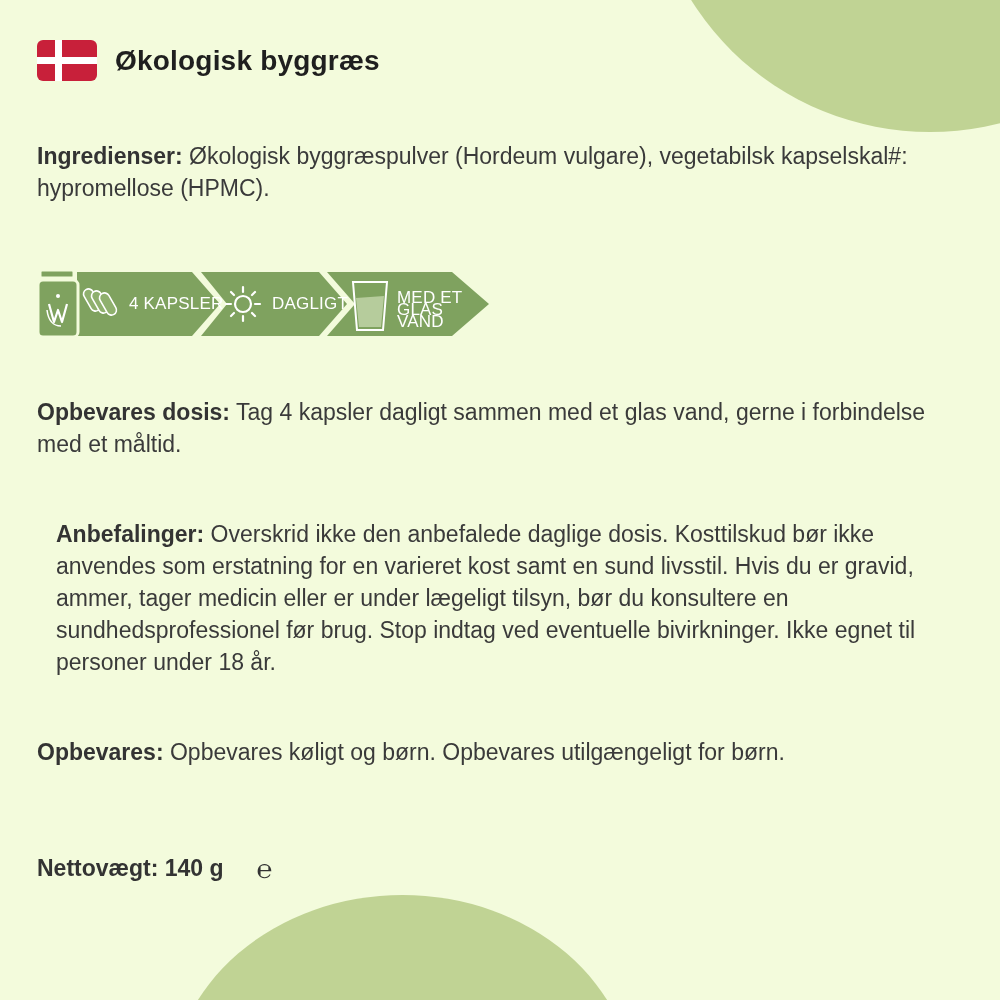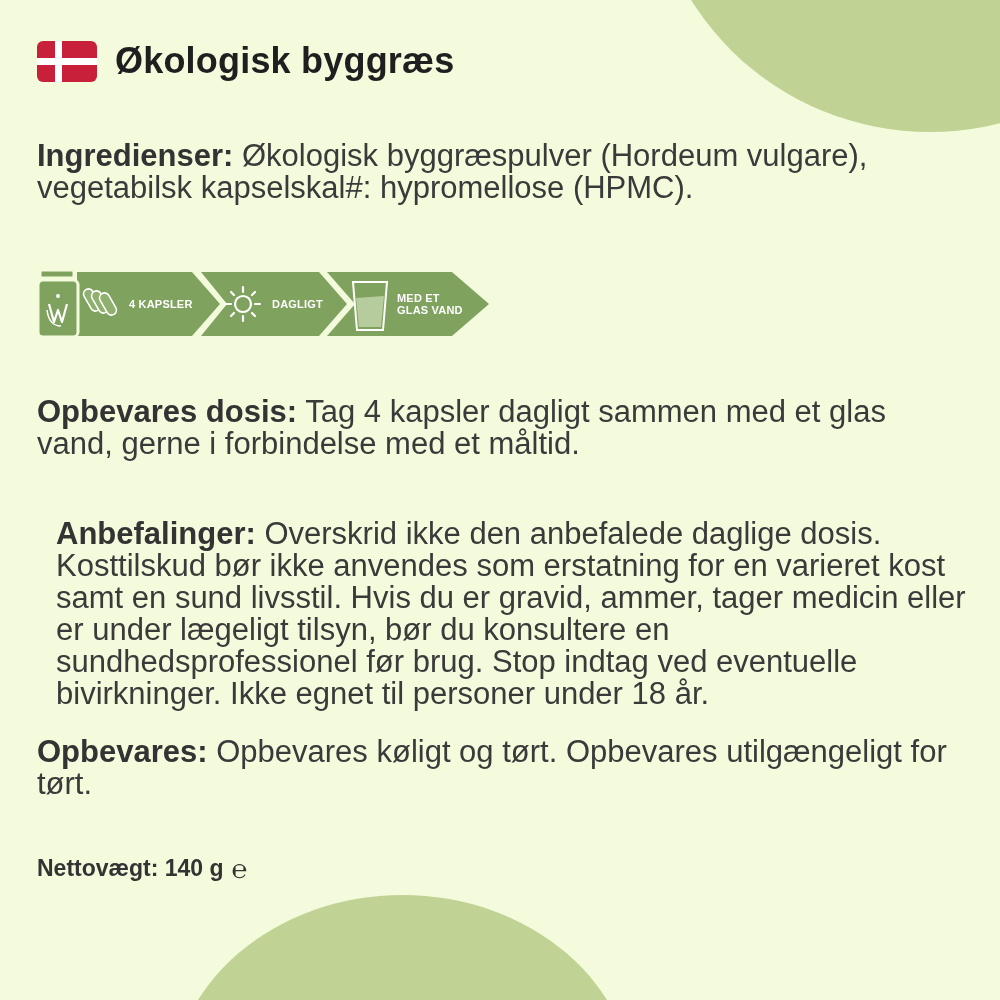--- a/index.html
+++ b/index.html
@@ -49,62 +49,63 @@
       overflow: hidden;
     }
     .flag .v {
       position: absolute; left: 18px; top: 0; width: 7px; height: 100%; background: #ffffff;
     }
     .flag .h {
       position: absolute; left: 0; top: 17px; width: 100%; height: 7px; background: #ffffff;
     }
     .title {
       margin-left: 18px;
-      font-size: 36px;
+      font-size: 28px;
       font-weight: bold;
       color: #1f1f1f;
       letter-spacing: 0.2px;
     }
     .section {
       position: absolute;
       left: 37px;
       width: 920px;
-      font-size: 31px;
+      font-size: 23px;
       line-height: 32px;
       color: #3a3a3a;
     }
     .section .label {
       font-weight: bold;
       color: #333333;
     }
     .banner {
       position: absolute;
       left: 37px;
       top: 268px;
       width: 460px;
       height: 70px;
     }
     .banner svg { position: absolute; left: 0; top: 0; }
     .banner .txt {
       position: absolute;
       color: #ffffff;
-      font-weight: bold;
-      font-size: 11px;
+      font-weight: normal;
+      font-size: 17px;
       line-height: 12px;
       letter-spacing: 0.2px;
     }
     .net {
       position: absolute;
       left: 37px;
       top: 855px;
       font-size: 23px;
       font-weight: bold;
       color: #333333;
       display: flex;
       align-items: center;
+      gap: 25px;
     }
     .net .e-icon {
       margin-left: 8px;
       font-family: "DejaVu Serif", serif;
       font-weight: normal;
       font-size: 26px;
       color: #333333;
       line-height: 1;
     }
   </style>
@@ -173,19 +174,19 @@
 
 <div class="section" style="top:396px;">
   <span class="label">Opbevares dosis:</span><span> Tag 4 kapsler dagligt sammen med et glas vand, gerne i forbindelse med et måltid.</span>
 </div>
 
 <div class="section" style="top:518px;margin-left:19px;">
   <span class="label">Anbefalinger:</span><span> Overskrid ikke den anbefalede daglige dosis. Kosttilskud bør ikke anvendes som erstatning for en varieret kost samt en sund livsstil. Hvis du er gravid, ammer, tager medicin eller er under lægeligt tilsyn, bør du konsultere en sundhedsprofessionel før brug. Stop indtag ved eventuelle bivirkninger. Ikke egnet til personer under 18 år.</span>
 </div>
 
 <div class="section" style="top:736px;">
-  <span class="label">Opbevares:</span><span> Opbevares køligt og tørt. Opbevares utilgængeligt for tørt.</span>
+  <span class="label">Opbevares:</span><span> Opbevares køligt og børn. Opbevares utilgængeligt for børn.</span>
 </div>
 
 <div class="net">
   <span>Nettovægt: 140 g</span>
   <span class="e-icon">℮</span>
 </div>
 
 </body></html>

